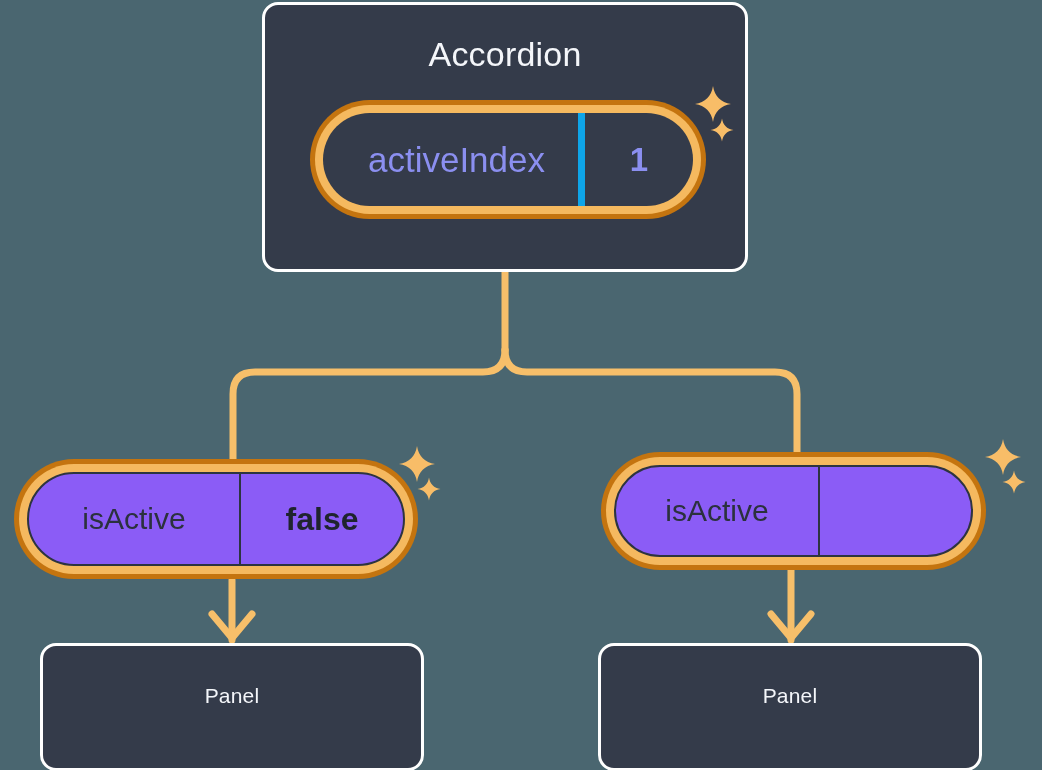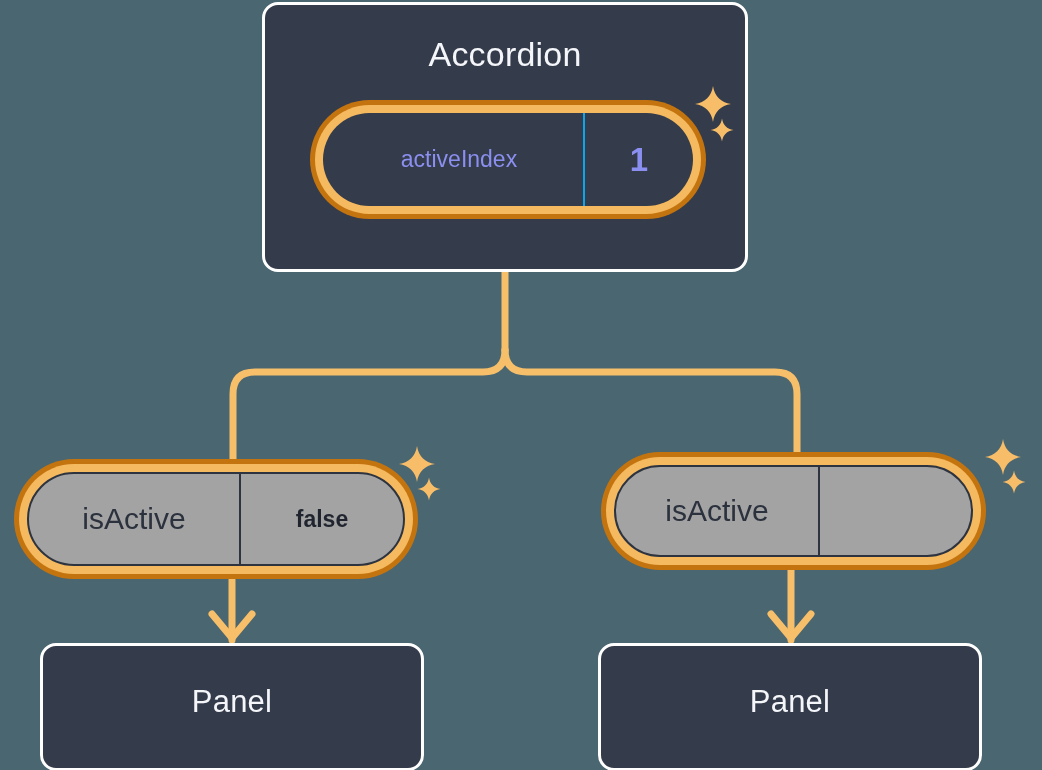--- a/index.html
+++ b/index.html
@@ -62,21 +62,21 @@
 
   .panel-card {
     width: 384px;
     height: 128px;
     top: 643px;
   }
   #panel-left  { left: 40px; }
   #panel-right { left: 598px; }
   .panel-card .card-title {
     top: 38px;
-    font-size: 31px;
+    font-size: 21px;
   }
 
   
   .pill {
     position: absolute;
     box-sizing: border-box;
     display: flex;
     align-items: stretch;
     border-radius: 999px;
     background: #c4740f;              
@@ -108,49 +108,49 @@
   }
 
   
   .pill-dark .pill-body {
     background: #343b4a;
     border: none;
   }
   .pill-dark .pill-key {
     flex: 1 1 auto;
     color: #8b8ff0;
-    font-size: 23px;
+    font-size: 35px;
     font-weight: 400;
     padding: 0 22px 0 34px;
-    border-right: 2px solid #0ea5e9;
+    border-right: 7px solid #0ea5e9;
   }
   .pill-dark .pill-val {
     flex: 0 0 108px;
     color: #8b8ff0;
     font-size: 33px;
     font-weight: 700;
   }
 
   
   .pill-purple .pill-body {
-    background: #a3a3a3;
+    background: #8b5cf6;
     border: 2px solid #2d3440;
   }
   .pill-purple .pill-key {
     flex: 1 1 auto;
     color: #2b313d;
     font-size: 30px;
     font-weight: 400;
     padding: 0 18px;
     border-right: 2px solid #2d3440;
   }
   .pill-purple .pill-val {
     flex: 0 0 auto;
     color: #1f242e;
-    font-size: 23px;
+    font-size: 32px;
     font-weight: 700;
     padding: 0 26px;
   }
 
   #pill-activeindex {
     left: 310px;
     top: 100px;
     width: 396px;
     height: 119px;
   }

